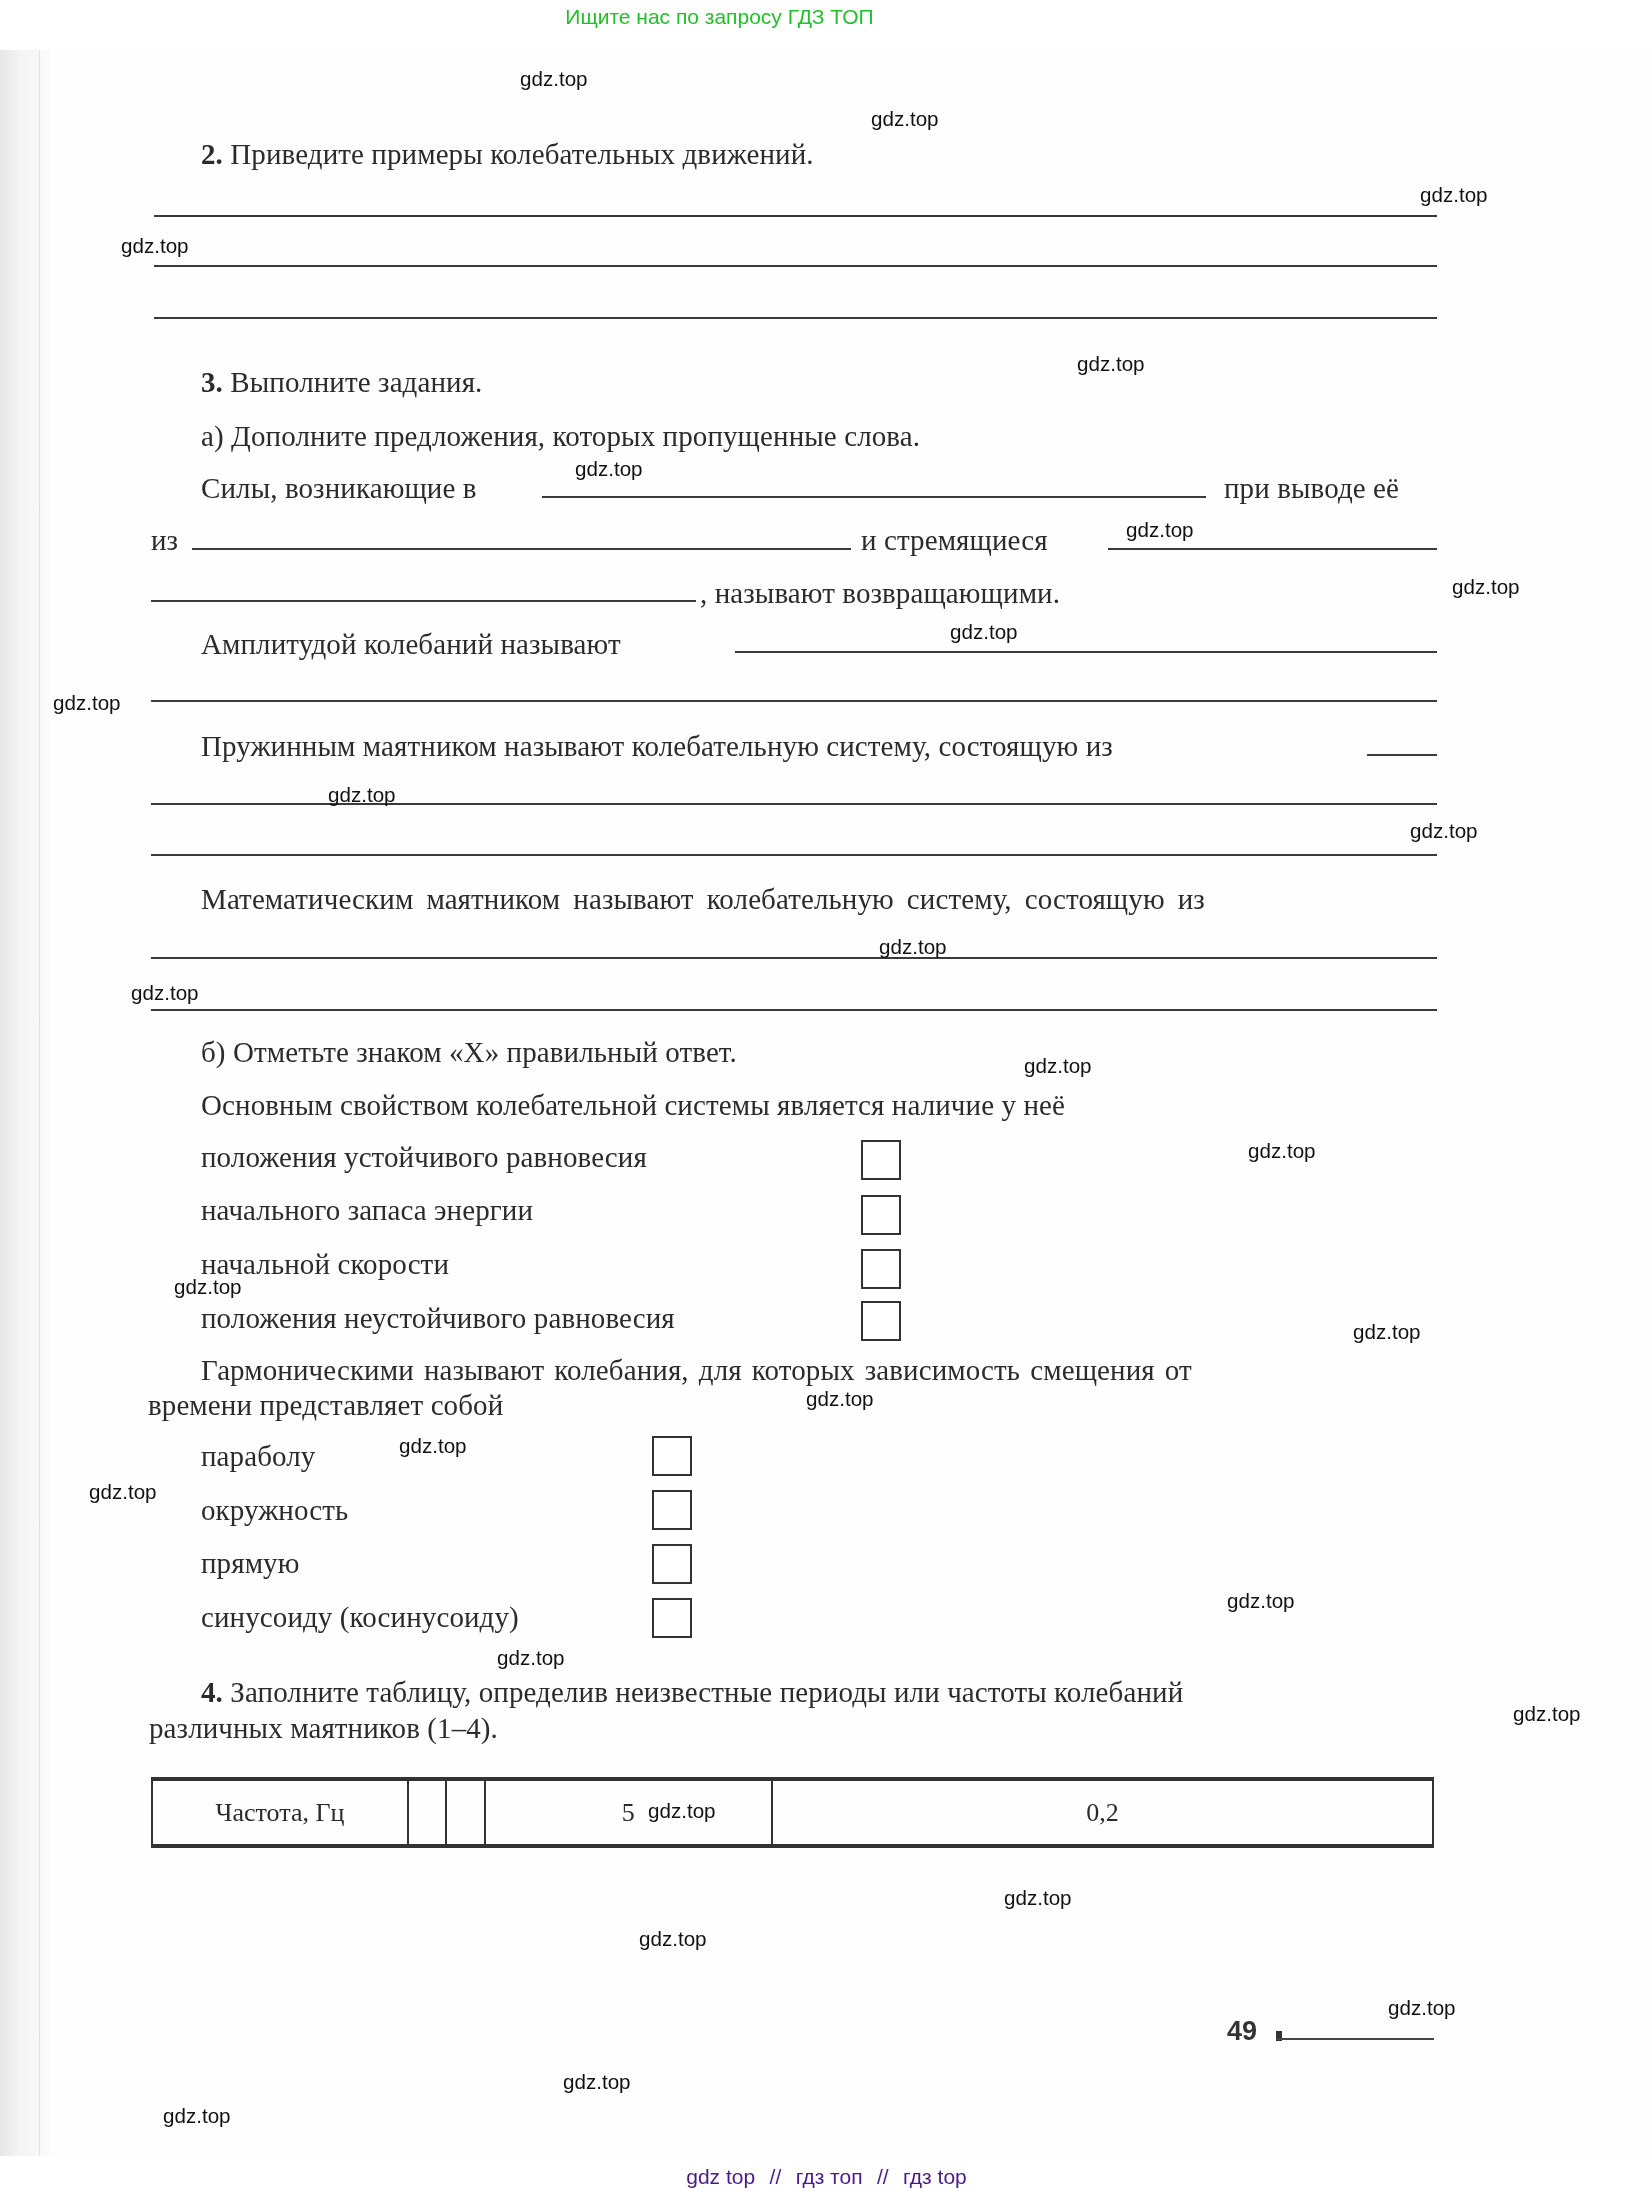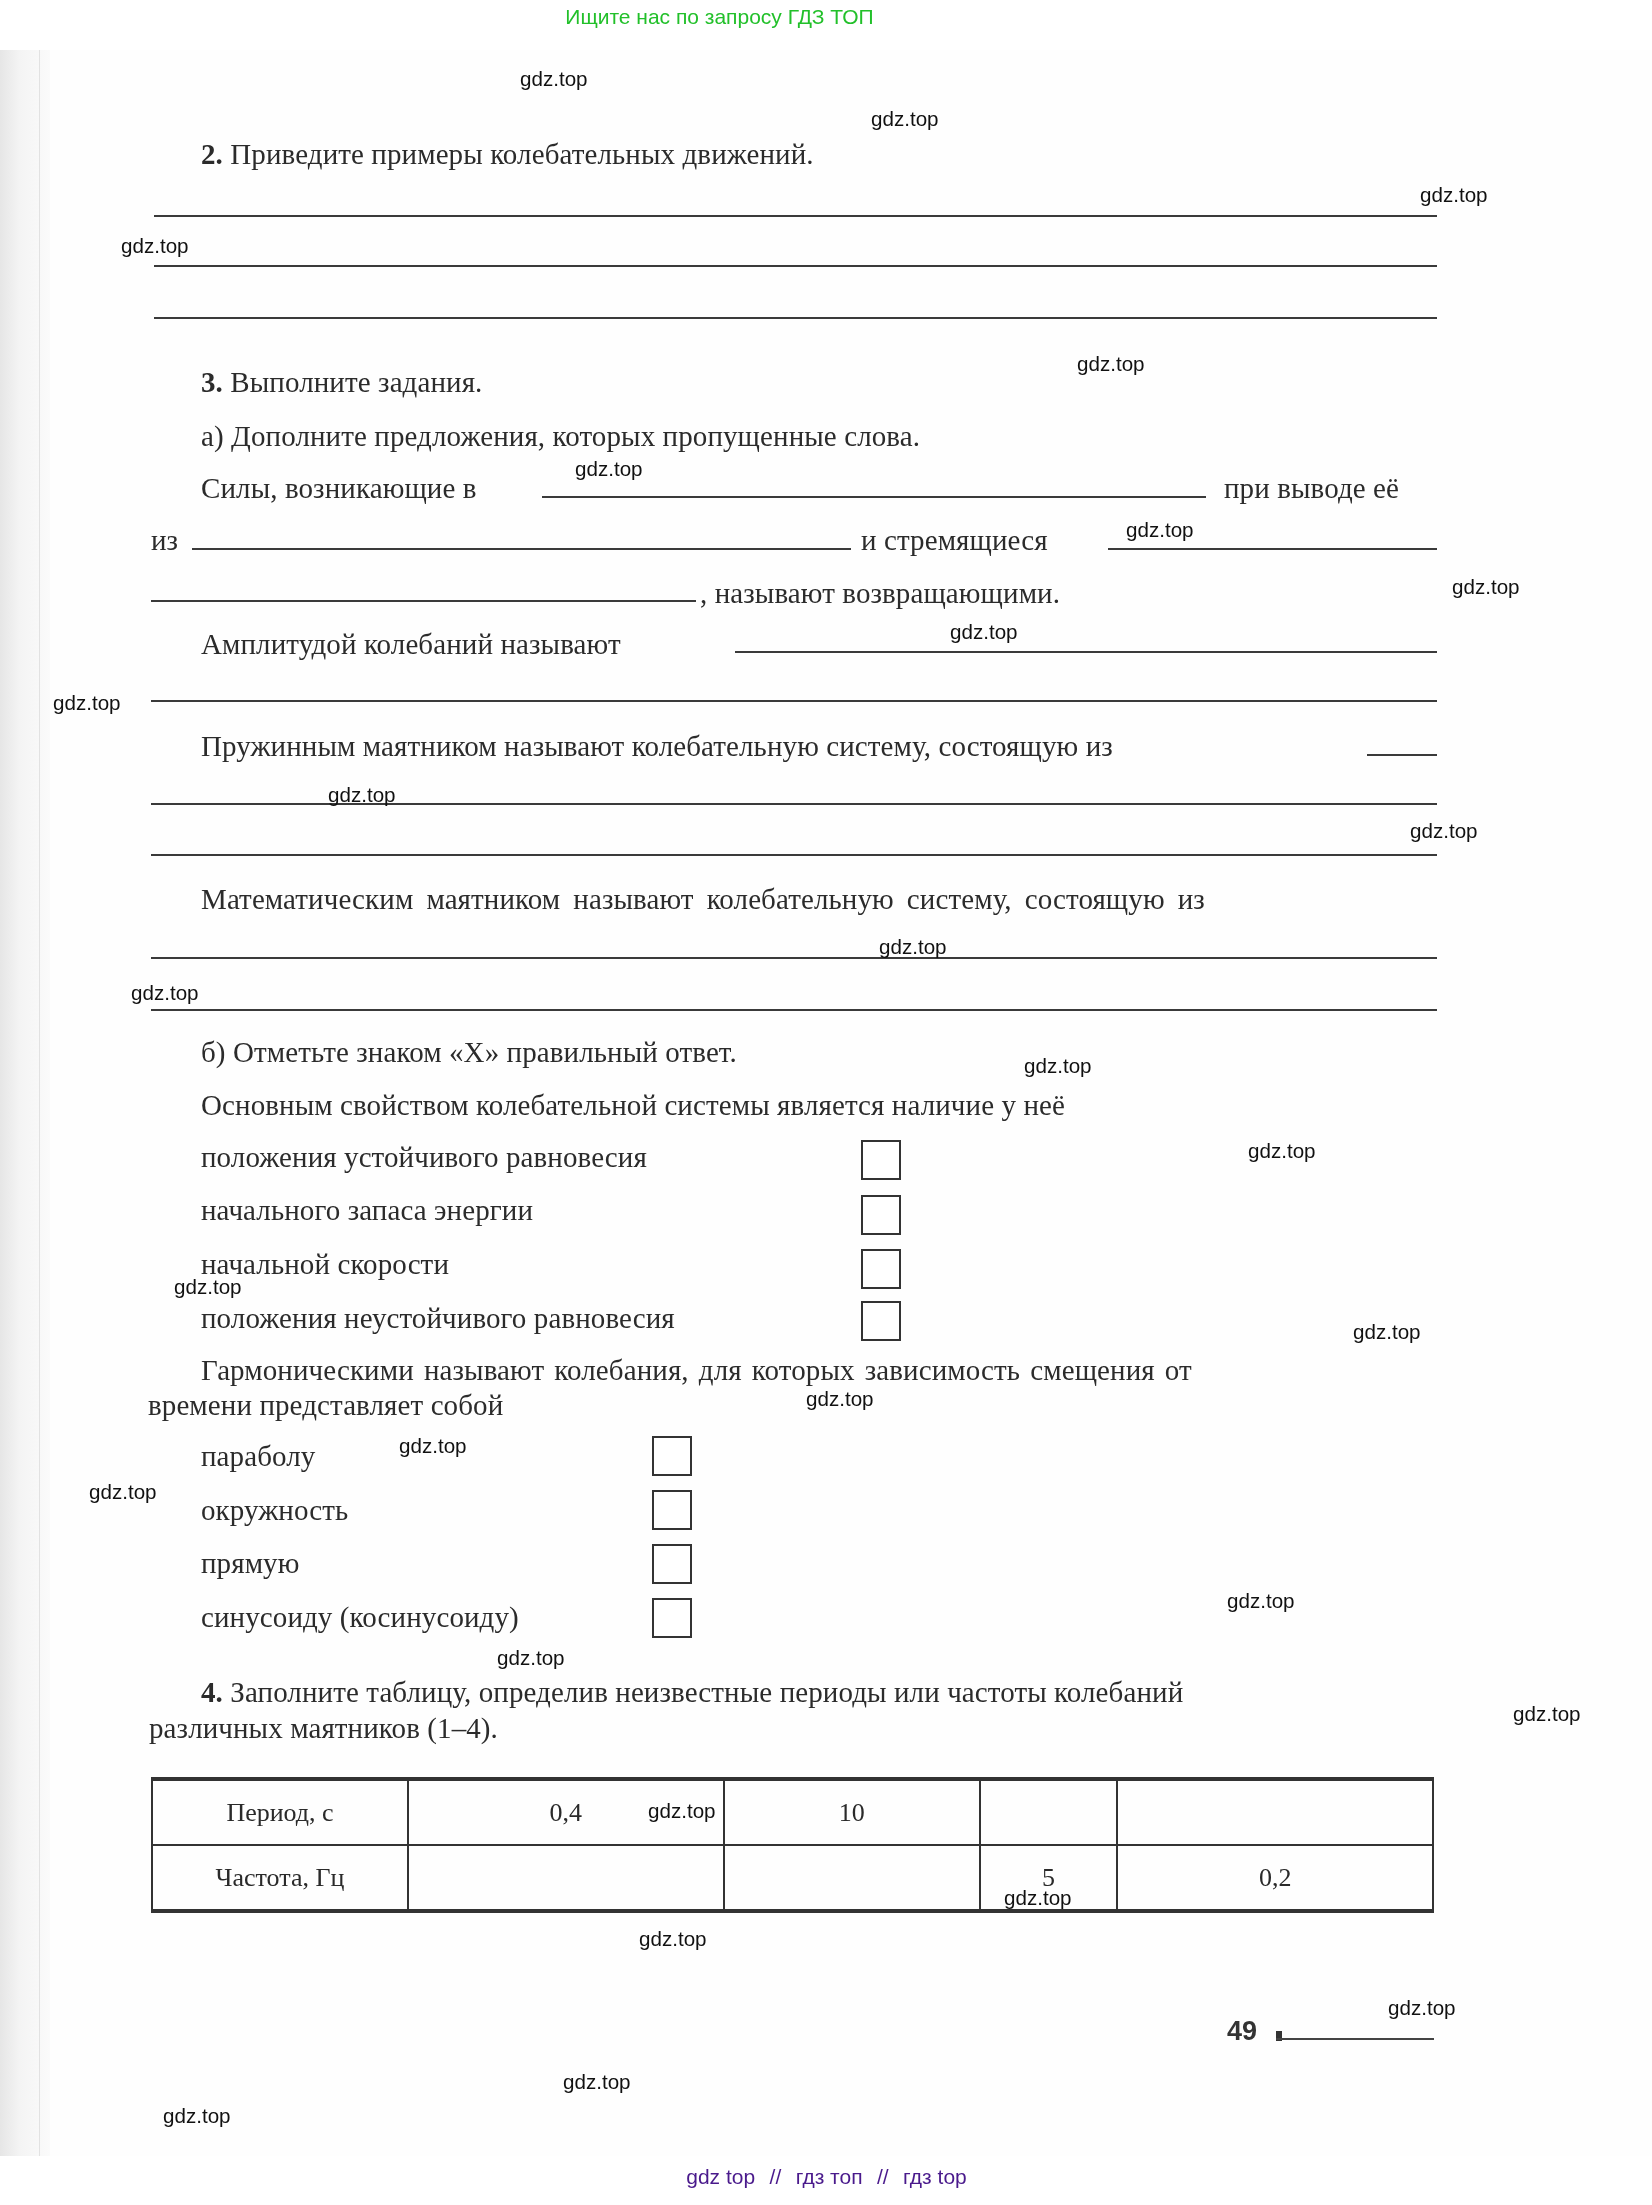--- a/index.html
+++ b/index.html
@@ -90,27 +90,20 @@
 <div class="box" style="left:652px;top:1544px;"></div>
 <div class="t" style="left:201px;top:1599px;">синусоиду (косинусоиду)</div>
 <div class="box" style="left:652px;top:1598px;"></div>
 
 <div class="t" style="left:201px;top:1674px;"><span class="num">4.</span> <span>Заполните таблицу, определив неизвестные периоды или частоты колебаний</span></div>
 <div class="t" style="left:149px;top:1710px;">различных маятников (1–4).</div>
 
 <table class="data">
   <tbody>
   <tr>
-    <td class="col0">Период, с</td>
-    <td>0,4</td>
-    <td>10</td>
-    <td></td>
-    <td></td>
-  </tr>
-  <tr>
     <td class="col0">Частота, Гц</td>
     <td></td>
     <td></td>
     <td>5</td>
     <td>0,2</td>
   </tr>
 </tbody>
   </table>
 
 <div class="pageno">49</div>

